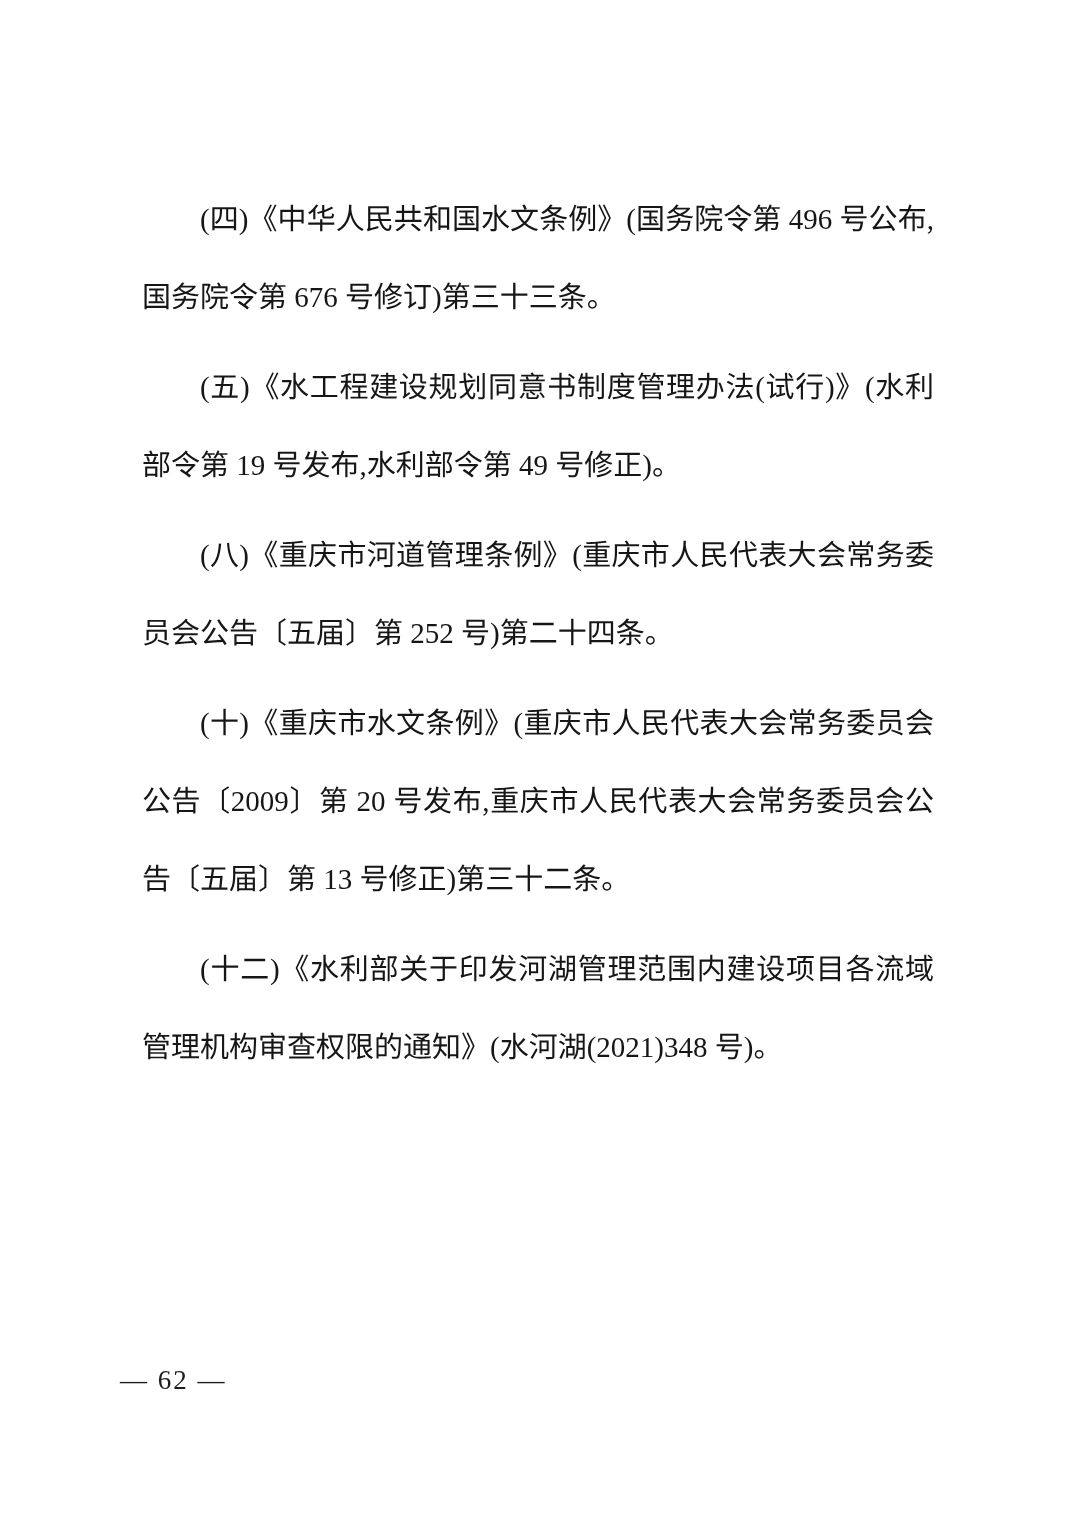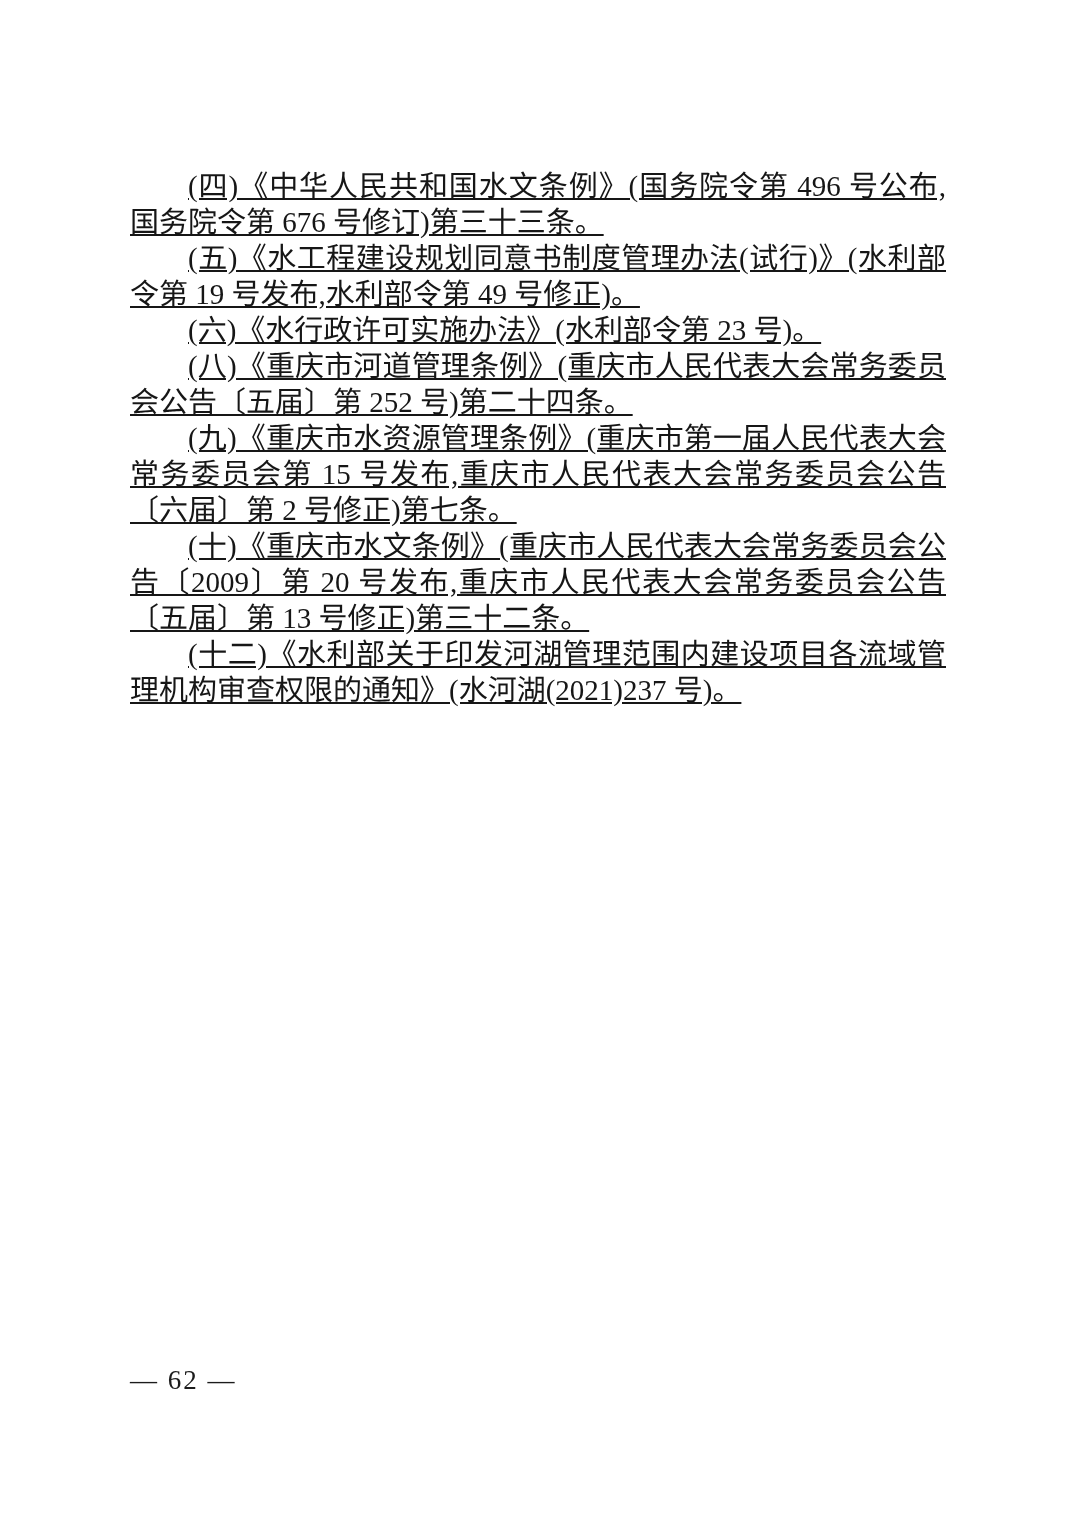--- a/index.html
+++ b/index.html
@@ -15,47 +15,44 @@
     color: #161616;
     overflow: hidden;
   }
   .doc-content {
     position: absolute;
     left: 130px;
     top: 168px;
     width: 816px;
   }
   .para {
-    margin: 0;
+    margin: 12px;
     font-size: 29px;
-    line-height: 36px;
+    line-height: 78px;
     text-align: justify;
     text-justify: inter-ideograph;
     text-indent: 2em;
     word-break: break-all;
-    text-decoration: underline;
   }
   .page-footer {
     position: absolute;
-    left: 130px;
+    left: 120px;
     top: 1360px;
     font-size: 27px;
     line-height: 40px;
     letter-spacing: 2px;
     color: #1c1c1c;
   }
 </style>
 </head>
 <body>
 
 <div class="doc-content">
   <p class="para">(四)《中华人民共和国水文条例》(国务院令第 496 号公布,国务院令第 676 号修订)第三十三条。</p>
   <p class="para">(五)《水工程建设规划同意书制度管理办法(试行)》(水利部令第 19 号发布,水利部令第 49 号修正)。</p>
-  <p class="para">(六)《水行政许可实施办法》(水利部令第 23 号)。</p>
   <p class="para">(八)《重庆市河道管理条例》(重庆市人民代表大会常务委员会公告〔五届〕第 252 号)第二十四条。</p>
-  <p class="para">(九)《重庆市水资源管理条例》(重庆市第一届人民代表大会常务委员会第 15 号发布,重庆市人民代表大会常务委员会公告〔六届〕第 2 号修正)第七条。</p>
   <p class="para">(十)《重庆市水文条例》(重庆市人民代表大会常务委员会公告〔2009〕第 20 号发布,重庆市人民代表大会常务委员会公告〔五届〕第 13 号修正)第三十二条。</p>
-  <p class="para">(十二)《水利部关于印发河湖管理范围内建设项目各流域管理机构审查权限的通知》(水河湖(2021)237 号)。</p>
+  <p class="para">(十二)《水利部关于印发河湖管理范围内建设项目各流域管理机构审查权限的通知》(水河湖(2021)348 号)。</p>
 </div>
 
 <div class="page-footer">
   <span>— 62 —</span>
 </div>
 
 </body></html>

